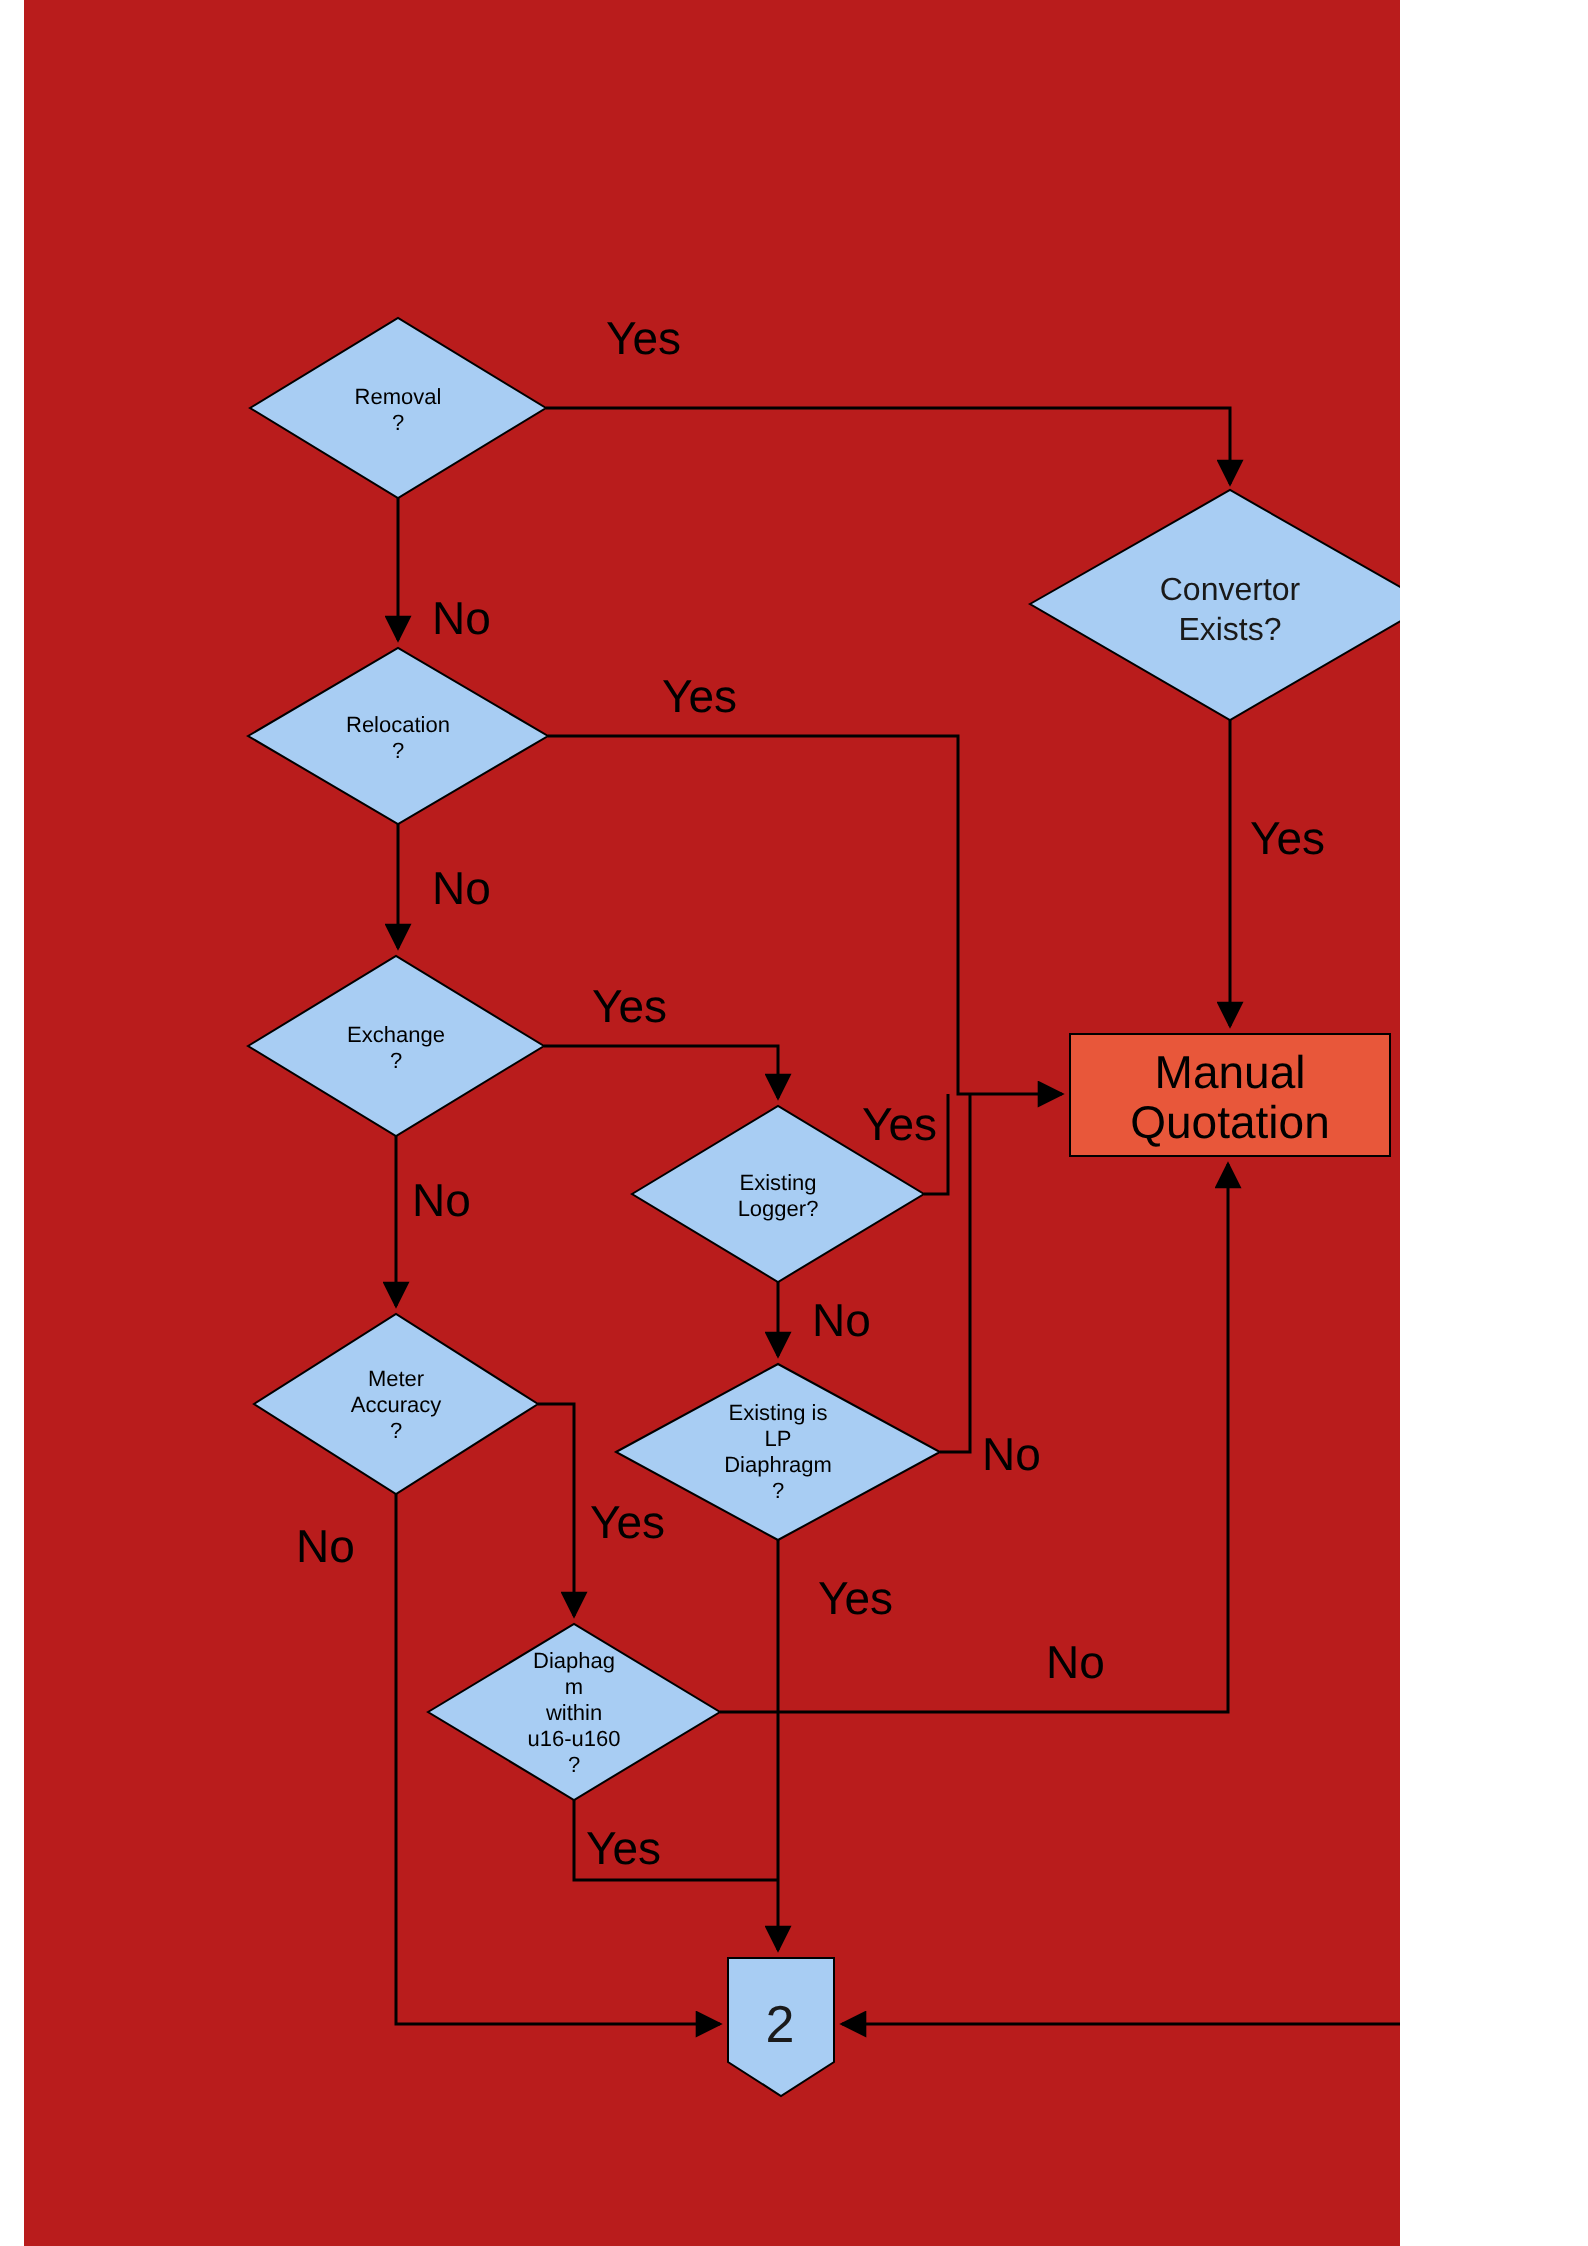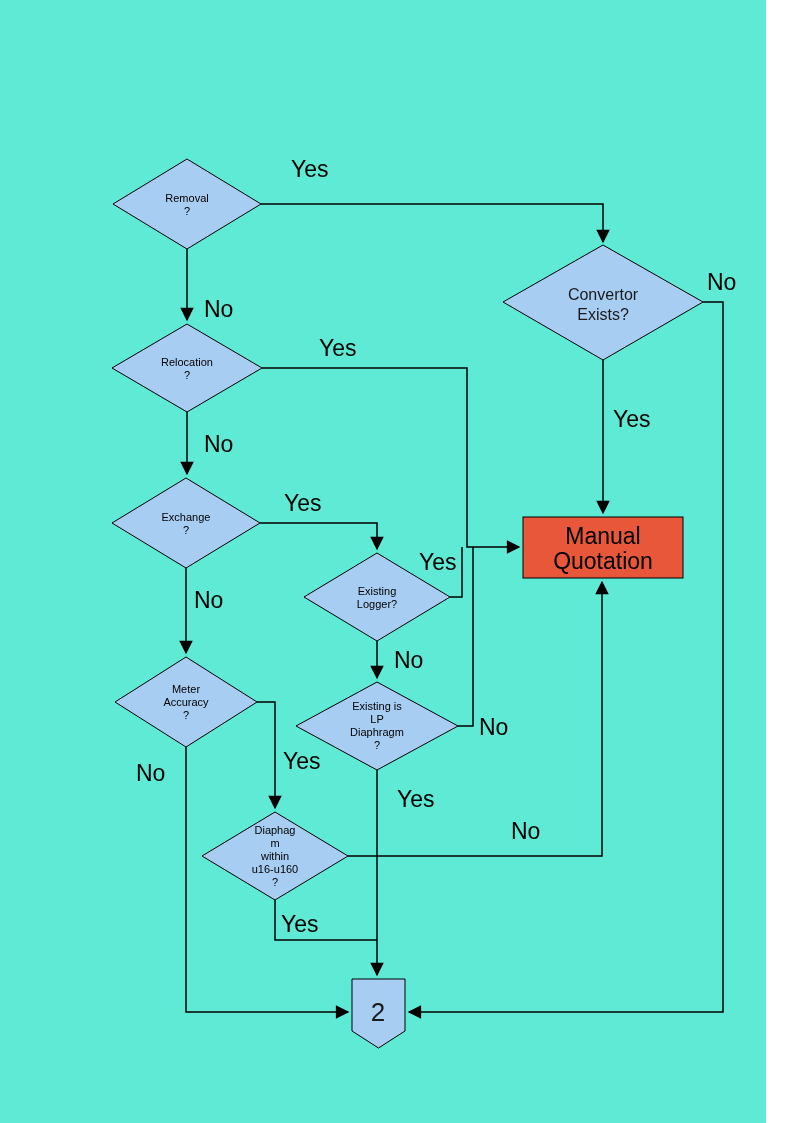--- a/index.html
+++ b/index.html
@@ -3,24 +3,25 @@
 <meta charset="utf-8">
 <style>
   html, body {
     margin: 0;
     padding: 0;
     background: #ffffff;
     font-family: "Liberation Sans", sans-serif;
   }
   .page {
     position: relative;
-    width: 766px;
+    width: 688px;
     height: 1123px;
-    background: #5eead4;
+    background: #b91c1c;
     overflow: hidden;
+    margin-left: 12px;
   }
   svg { display: block; }
   .edge {
     fill: none;
     stroke: #000000;
     stroke-width: 1.5;
   }
   .diamond {
     fill: var(--node-fill, #A8CDF3);
     stroke: #000000;

